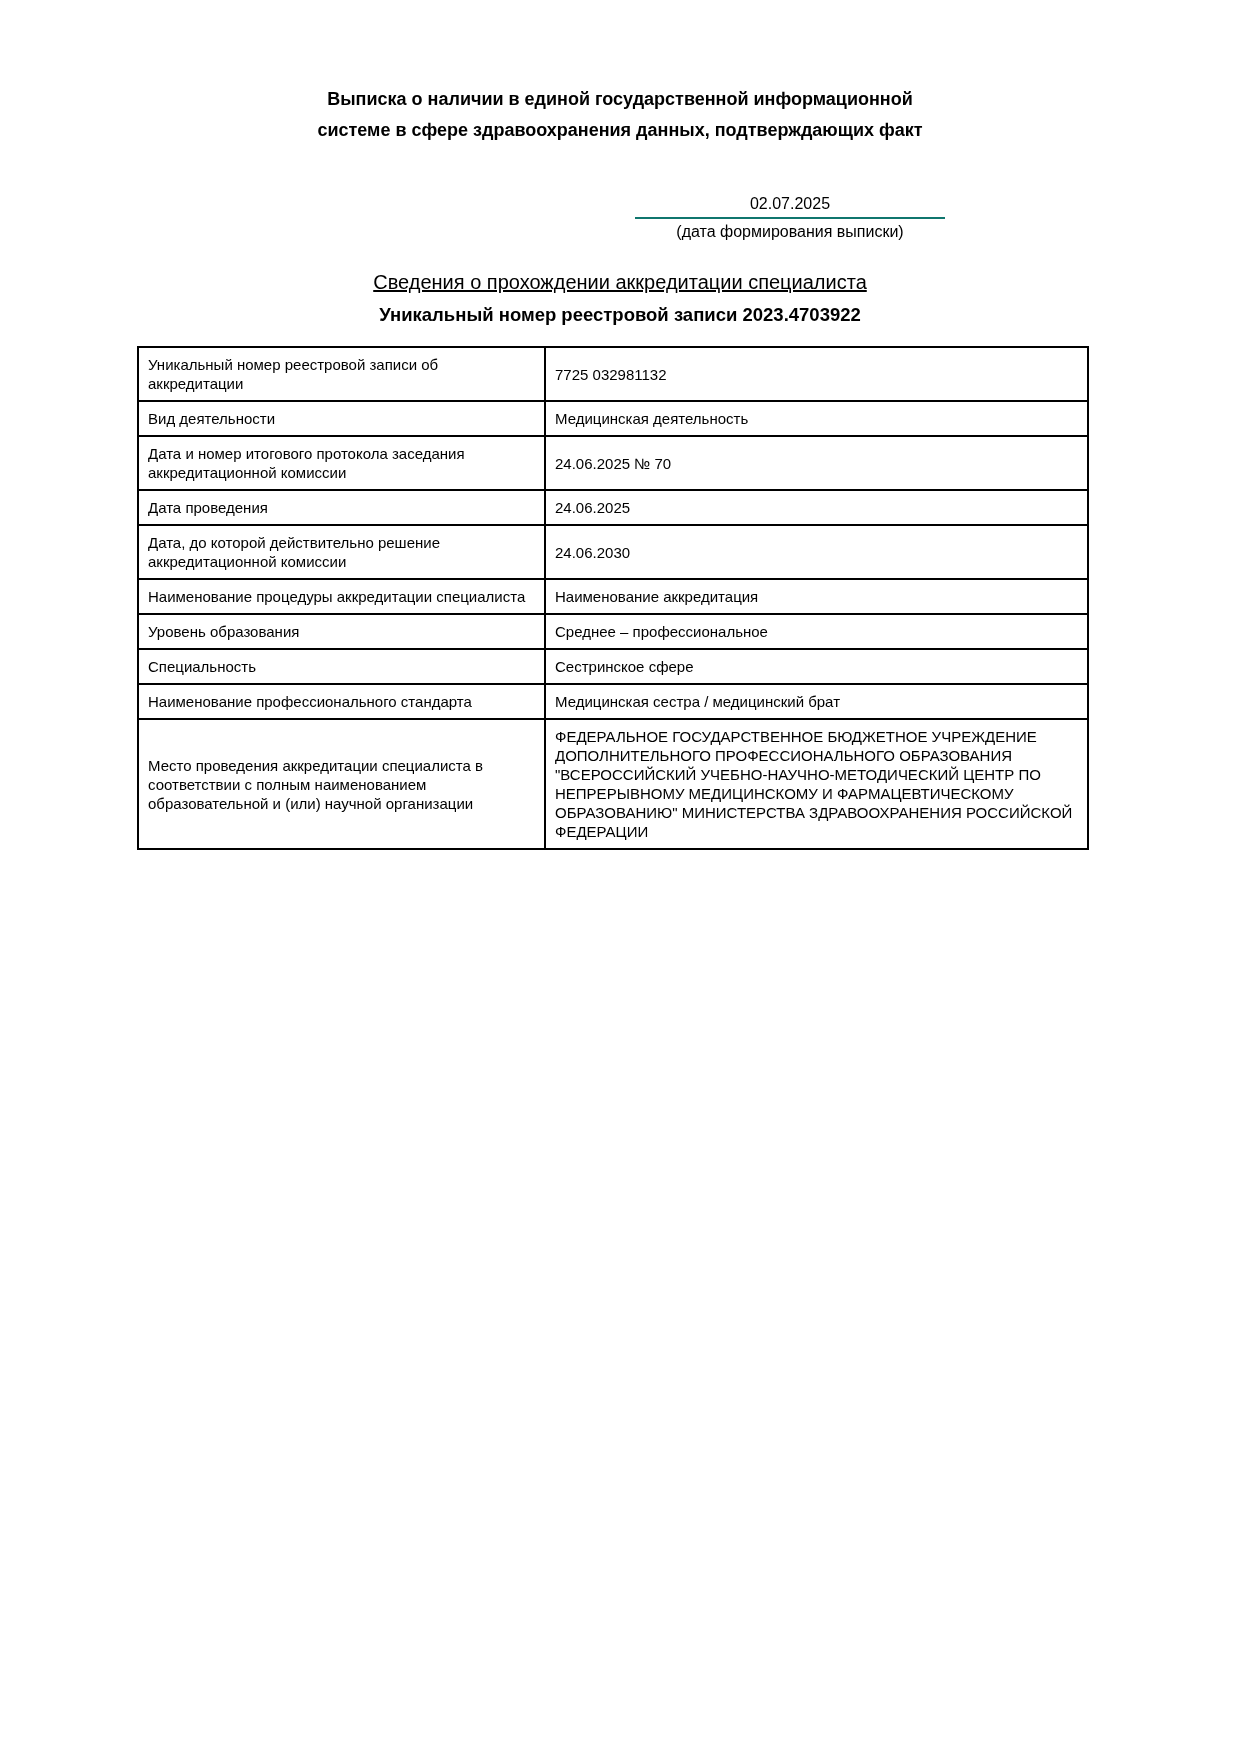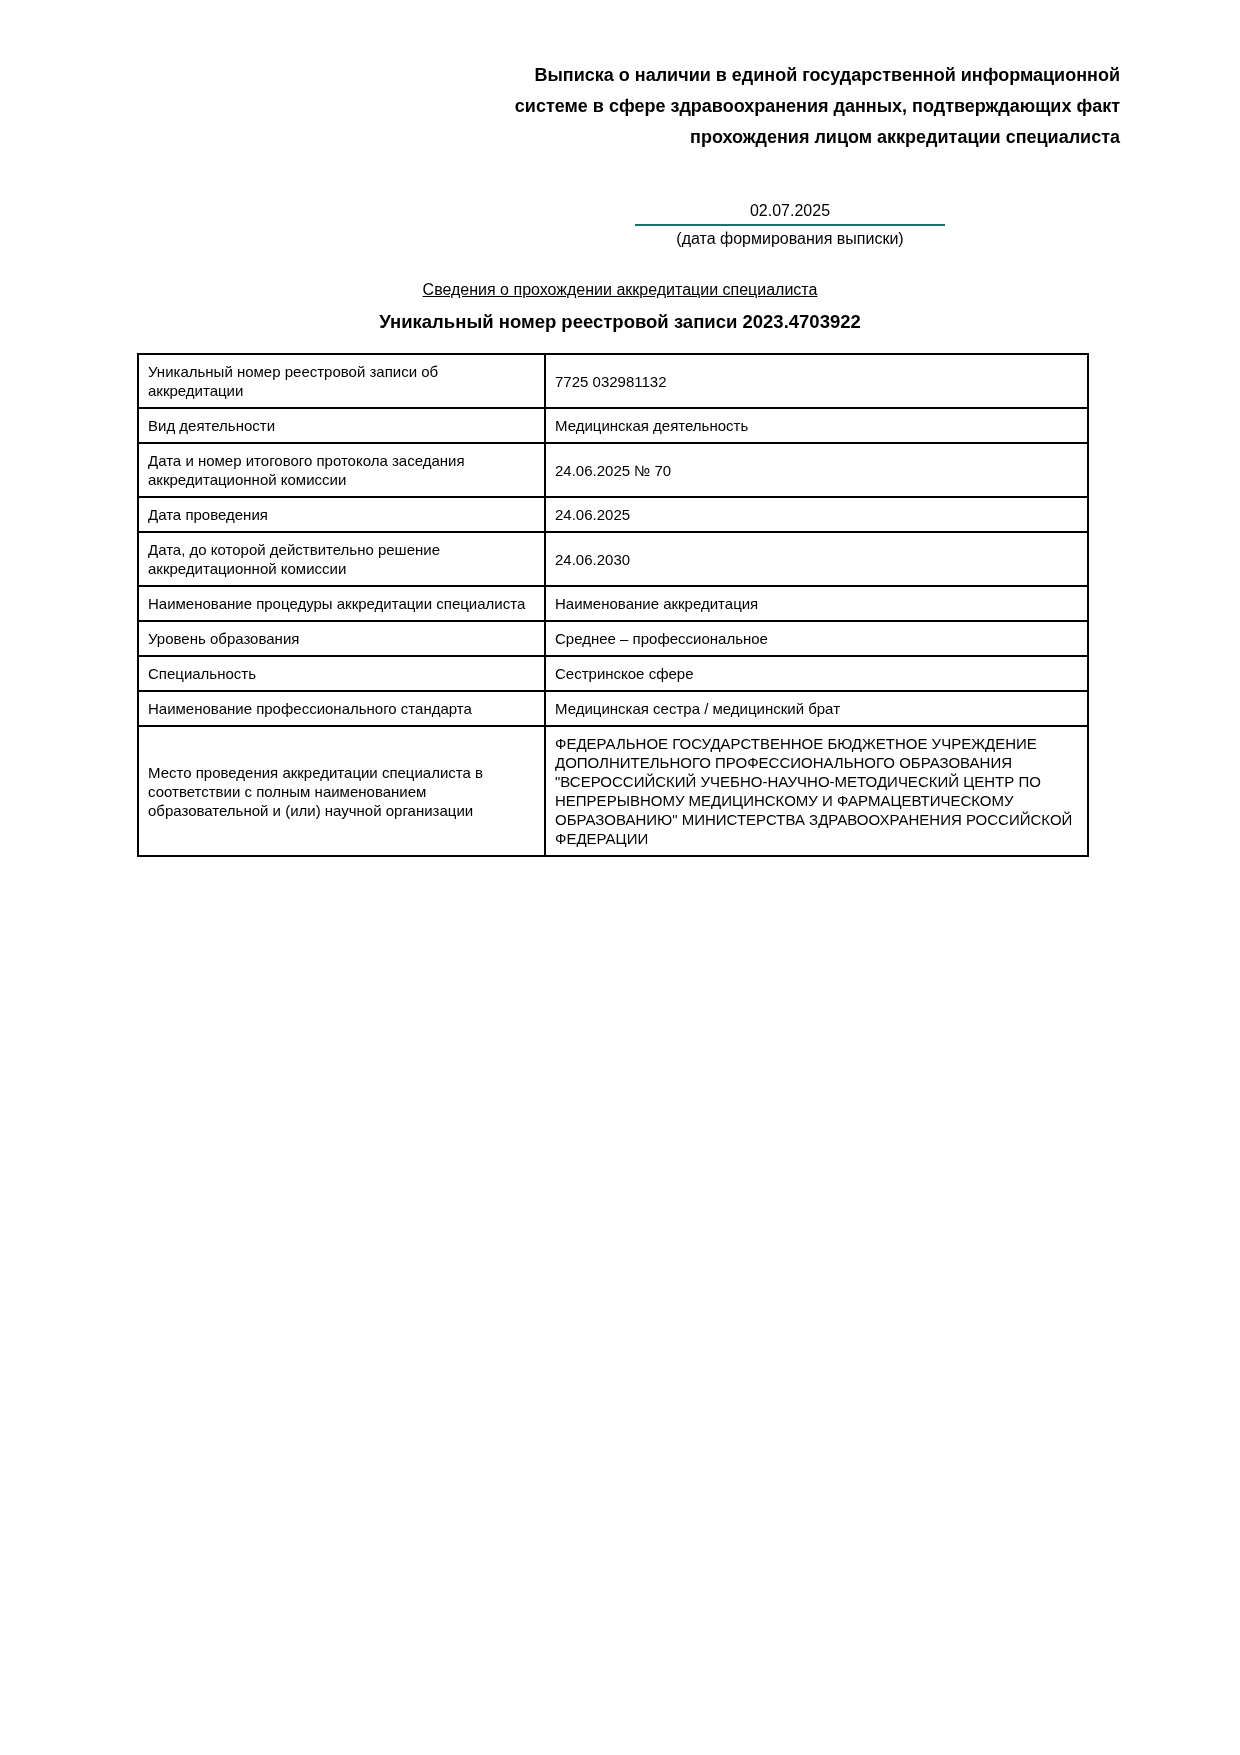--- a/index.html
+++ b/index.html
@@ -17,22 +17,22 @@
   .page {
     position: relative;
     width: 1240px;
     height: 1755px;
     background: #ffffff;
     box-sizing: border-box;
     padding: 0 120px;
   }
   .doc-title {
     margin: 0;
-    padding-top: 60px;
-    text-align: right;
+    padding-top: 84px;
+    text-align: center;
     font-size: 18px;
     font-weight: bold;
     line-height: 31px;
   }
   .date-block {
     width: 310px;
     margin: 46px 0 0 515px;
     text-align: center;
   }
   .date-value {
@@ -50,21 +50,21 @@
   }
   .intro {
     margin-top: 27px;
     text-align: center;
     font-size: 15.5px;
     line-height: 24px;
   }
   .section-heading {
     margin-top: 32px;
     text-align: center;
-    font-size: 16px;
+    font-size: 20px;
     line-height: 19px;
     text-decoration: underline;
   }
   .record-heading {
     margin-top: 12px;
     text-align: center;
     font-size: 18.5px;
     font-weight: bold;
     line-height: 22px;
   }
@@ -89,21 +89,20 @@
   }
 </style>
 </head>
 <body>
 
 <div class="page">
 
   <div class="doc-title">
     <div>Выписка о наличии в единой государственной информационной</div>
     <div>системе в сфере здравоохранения данных, подтверждающих факт</div>
-    <div>прохождения лицом аккредитации специалиста</div>
   </div>
 
   <div class="date-block">
     <span class="date-value">02.07.2025</span>
     <span class="date-caption">(дата формирования выписки)</span>
   </div>
 
 
   <div class="section-heading">Сведения о прохождении аккредитации специалиста</div>
 

